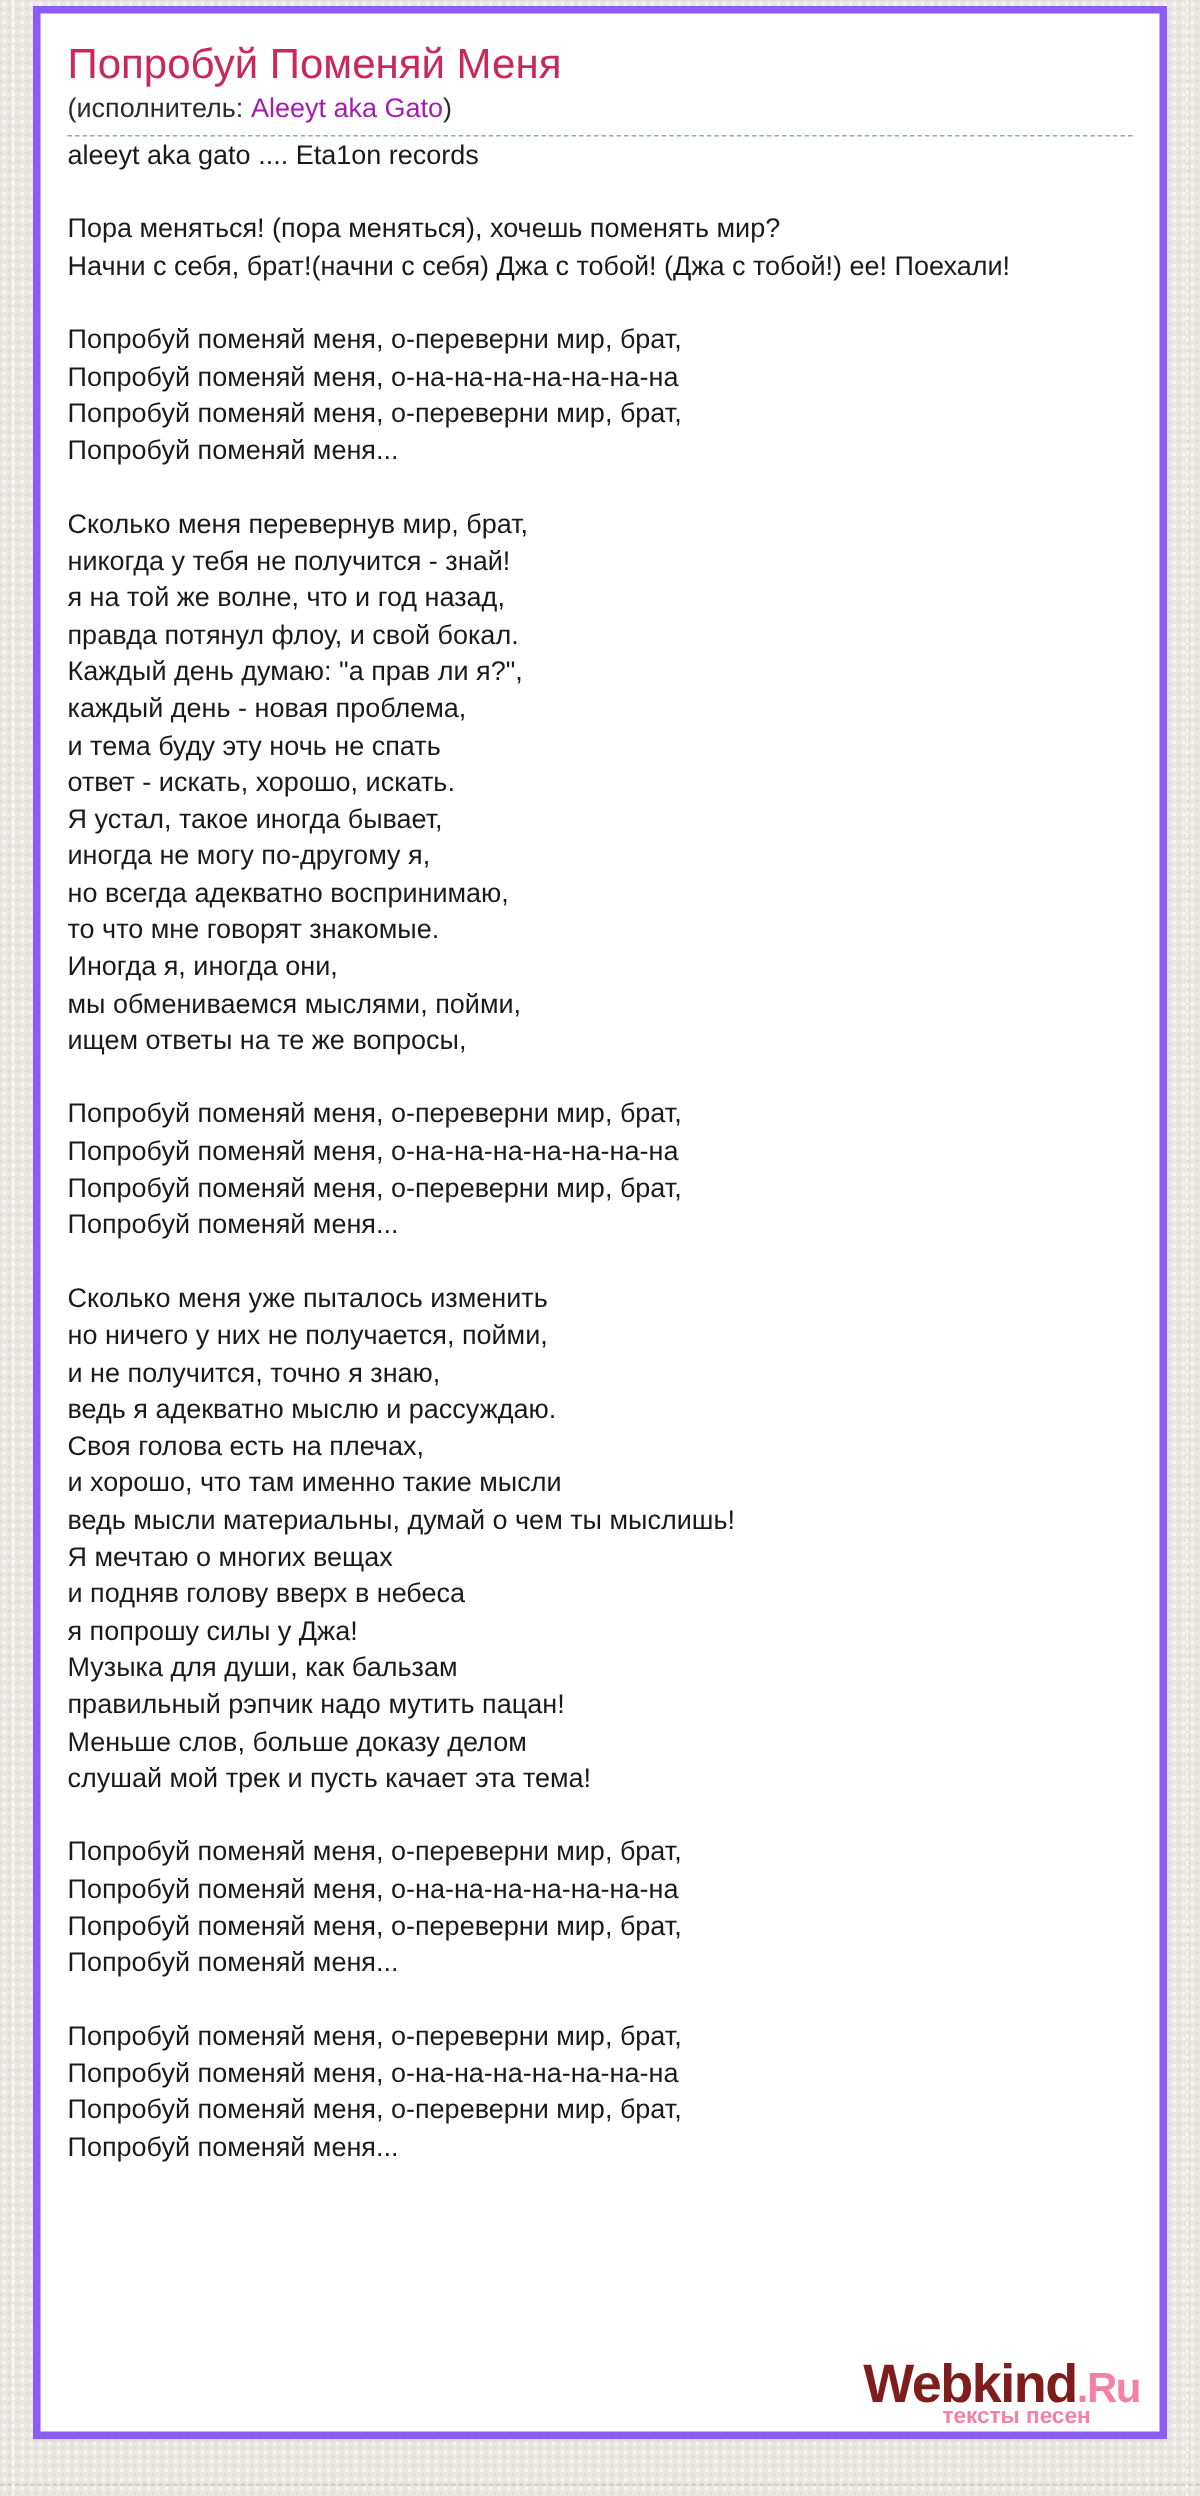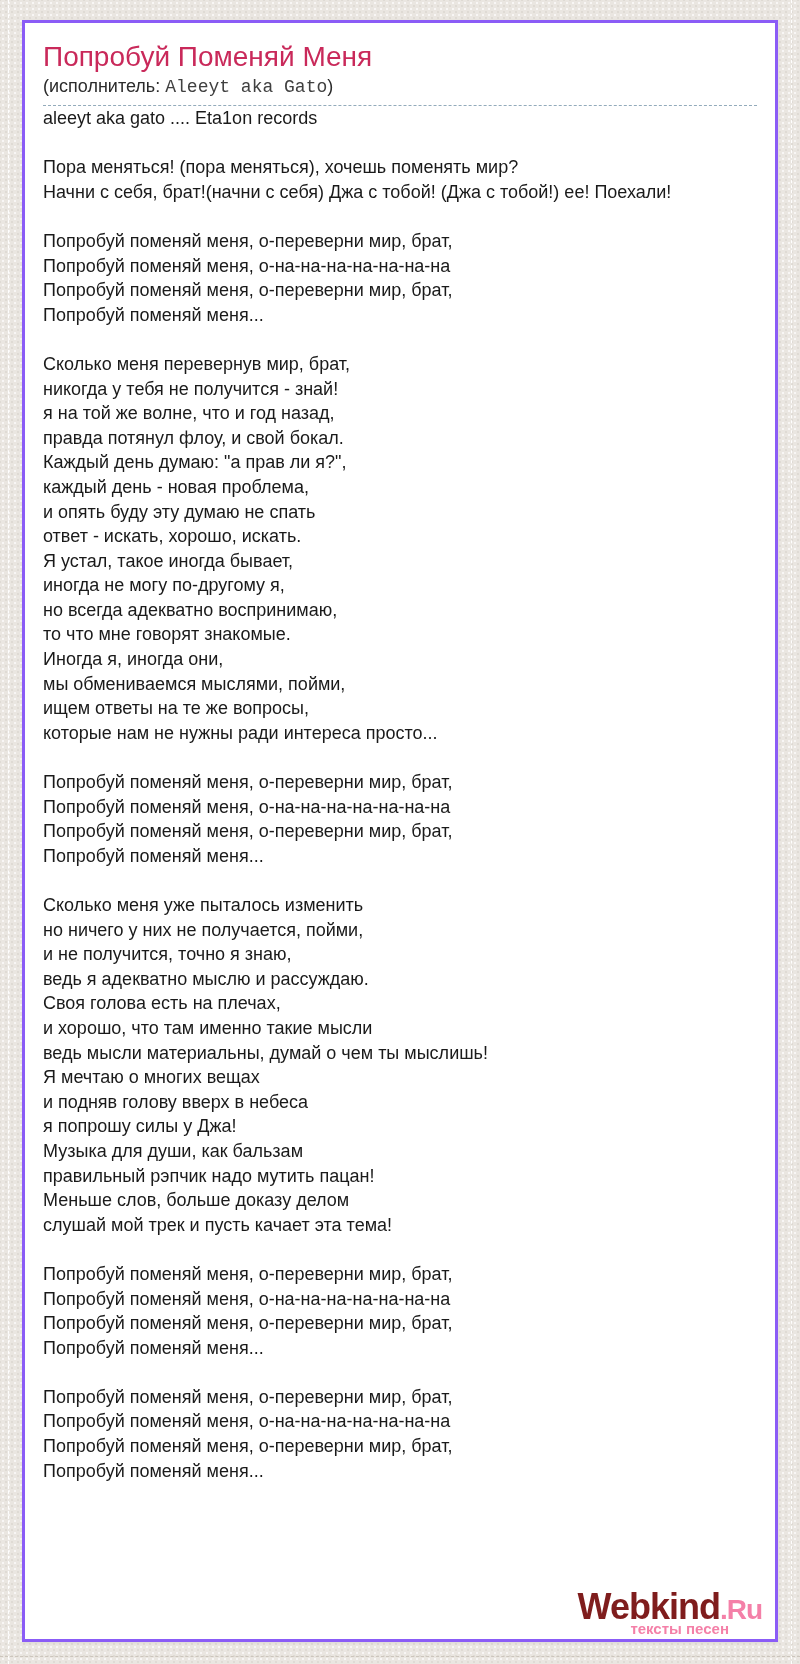--- a/index.html
+++ b/index.html
@@ -34,50 +34,49 @@
     position: absolute;
     left: 0;
     top: 1656px;
     width: 800px;
     border-top: 1px dashed #ccc5bc;
   }
 
   .card {
     position: absolute;
     left: 22px;
-    top: 20px;
+    top: 4px;
     width: 756px;
     height: 1622px;
     box-sizing: border-box;
     background: #ffffff;
-    border: 3px solid #8b5cf6;
+    border: 5px solid #8b5cf6;
     box-shadow: 0 1px 3px rgba(0,0,0,0.06);
     padding: 18px 18px 0 18px;
   }
 
   .title {
     margin: 0 0 3px 0;
     font-size: 28px;
     font-weight: normal;
     line-height: 32px;
     color: #c9295a;
   }
 
   .artist-row {
     font-size: 18px;
     line-height: 21px;
     color: #2b2b2b;
     padding-bottom: 7px;
     border-bottom: 1px dashed #93abbb;
   }
   .artist-link {
-    color: #404040;
+    color: #a21caf;
     text-decoration: none;
     cursor: pointer;
-    font-family: Liberation Mono, monospace;
   }
 
   .lyrics {
     font-size: 18px;
     line-height: 24.6px;
     color: #1a1a1a;
   }
   .lyric-line {
     min-height: 24.6px;
     white-space: pre-wrap;
@@ -134,30 +133,29 @@
       <div class="lyric-line">Попробуй поменяй меня, о-на-на-на-на-на-на-на</div>
       <div class="lyric-line">Попробуй поменяй меня, о-переверни мир, брат,</div>
       <div class="lyric-line">Попробуй поменяй меня...</div>
       <div class="lyric-line"></div>
       <div class="lyric-line">Сколько меня перевернув мир, брат,</div>
       <div class="lyric-line">никогда у тебя не получится - знай!</div>
       <div class="lyric-line">я на той же волне, что и год назад,</div>
       <div class="lyric-line">правда потянул флоу, и свой бокал.</div>
       <div class="lyric-line">Каждый день думаю: "а прав ли я?",</div>
       <div class="lyric-line">каждый день - новая проблема,</div>
-      <div class="lyric-line">и опять буду эту думаю не спать</div>
+      <div class="lyric-line">и тема буду эту ночь не спать</div>
       <div class="lyric-line">ответ - искать, хорошо, искать.</div>
       <div class="lyric-line">Я устал, такое иногда бывает,</div>
       <div class="lyric-line">иногда не могу по-другому я,</div>
       <div class="lyric-line">но всегда адекватно воспринимаю,</div>
       <div class="lyric-line">то что мне говорят знакомые.</div>
       <div class="lyric-line">Иногда я, иногда они,</div>
       <div class="lyric-line">мы обмениваемся мыслями, пойми,</div>
       <div class="lyric-line">ищем ответы на те же вопросы,</div>
-      <div class="lyric-line">которые нам не нужны ради интереса просто...</div>
       <div class="lyric-line"></div>
       <div class="lyric-line">Попробуй поменяй меня, о-переверни мир, брат,</div>
       <div class="lyric-line">Попробуй поменяй меня, о-на-на-на-на-на-на-на</div>
       <div class="lyric-line">Попробуй поменяй меня, о-переверни мир, брат,</div>
       <div class="lyric-line">Попробуй поменяй меня...</div>
       <div class="lyric-line"></div>
       <div class="lyric-line">Сколько меня уже пыталось изменить</div>
       <div class="lyric-line">но ничего у них не получается, пойми,</div>
       <div class="lyric-line">и не получится, точно я знаю,</div>
       <div class="lyric-line">ведь я адекватно мыслю и рассуждаю.</div>

